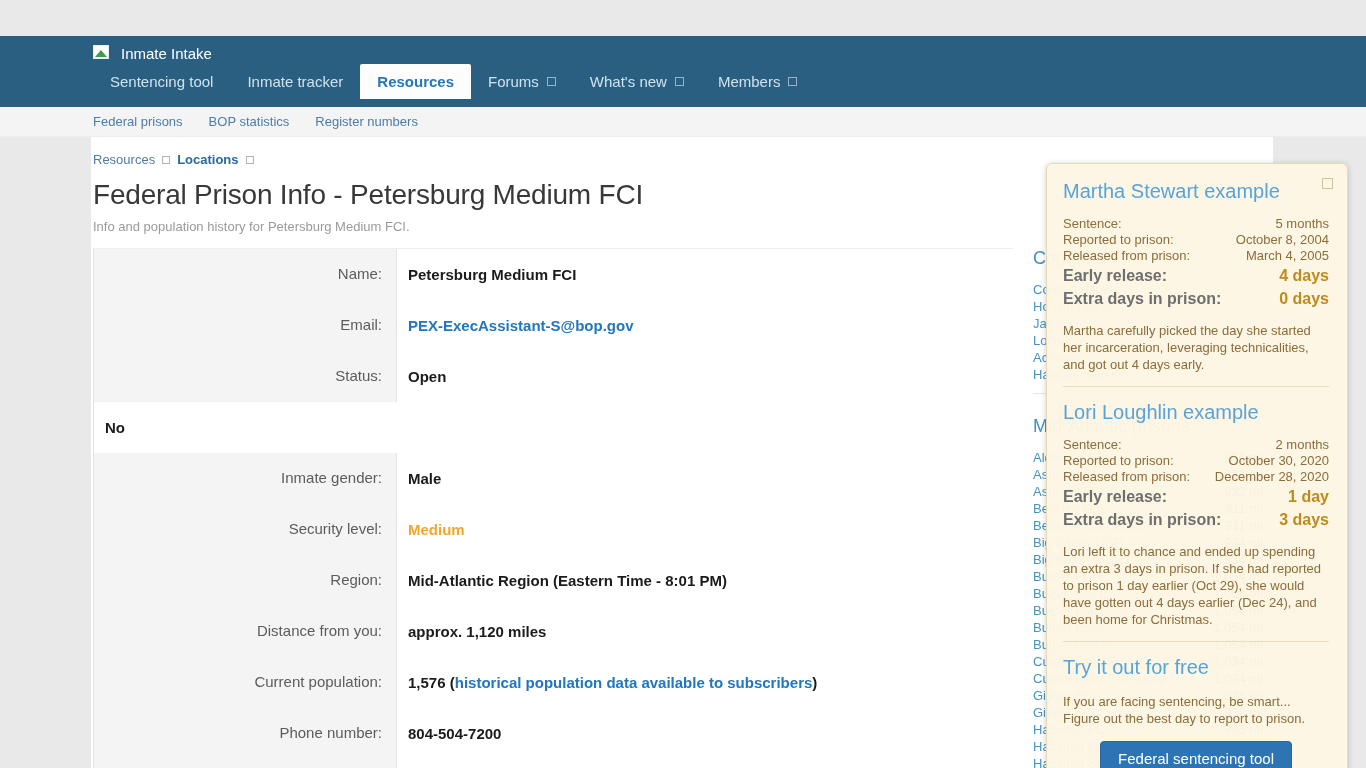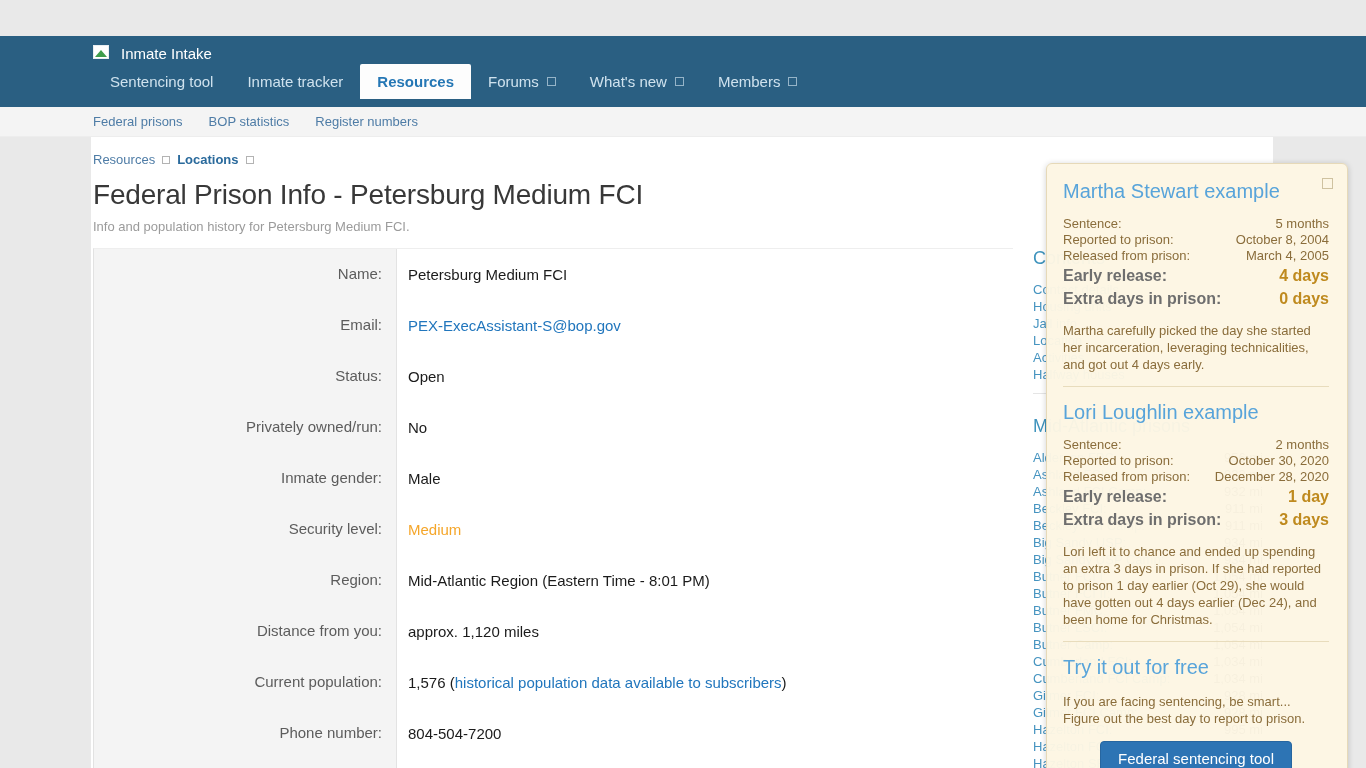--- a/index.html
+++ b/index.html
@@ -36,21 +36,21 @@
 
   .page-title { font-size:28px; font-weight:400; color:#383838; margin-top:12px; letter-spacing:-0.2px; }
   .page-subtitle { font-size:13px; color:#9b9b9b; margin-top:8px; }
 
   
   .main { display:flex; margin-top:14px; align-items:flex-start; }
   .info-table { width:920px; border-left:1px solid #e2e2e2; border-top:1px solid #eee; }
   .info-row { display:flex; min-height:51px; }
   .info-label { width:303px; background:#f4f4f4; color:#5c5c5c; font-size:15px; text-align:right;
     padding:16px 14px 0 0; border-right:1px solid #e3e3e3; }
-  .info-value { flex:1; background:#fff; font-size:15px; font-weight:normal; color:#1b1b1b; padding:16px 0 0 11px; line-height:20px; }
+  .info-value { flex:1; background:#fff; font-size:15px; font-weight:bold; color:#1b1b1b; padding:16px 0 0 11px; line-height:20px; }
   .info-value a { color:#2176bd; text-decoration:none; cursor:pointer; }
   .val-orange { color:#f5a62a; }
 
   
   .sidebar { width:230px; margin-left:20px; font-size:13px; }
   .side-block { margin-bottom:22px; }
   .side-title { color:#3e93bd; font-size:18px; font-weight:400; margin-bottom:12px; }
   .side-links { list-style:none; }
   .side-links li { line-height:17px; }
   .side-links a { color:#4694c0; text-decoration:none; cursor:pointer; }
@@ -137,21 +137,20 @@
       </div>
       <div class="info-row">
         <div class="info-label">Email:</div>
         <div class="info-value"><a>PEX-ExecAssistant-S@bop.gov</a></div>
       </div>
       <div class="info-row">
         <div class="info-label">Status:</div>
         <div class="info-value">Open</div>
       </div>
       <div class="info-row">
-        <div class="info-label">Privately owned/run:</div>
         <div class="info-value">No</div>
       </div>
       <div class="info-row">
         <div class="info-label">Inmate gender:</div>
         <div class="info-value">Male</div>
       </div>
       <div class="info-row">
         <div class="info-label">Security level:</div>
         <div class="info-value val-orange">Medium</div>
       </div>

